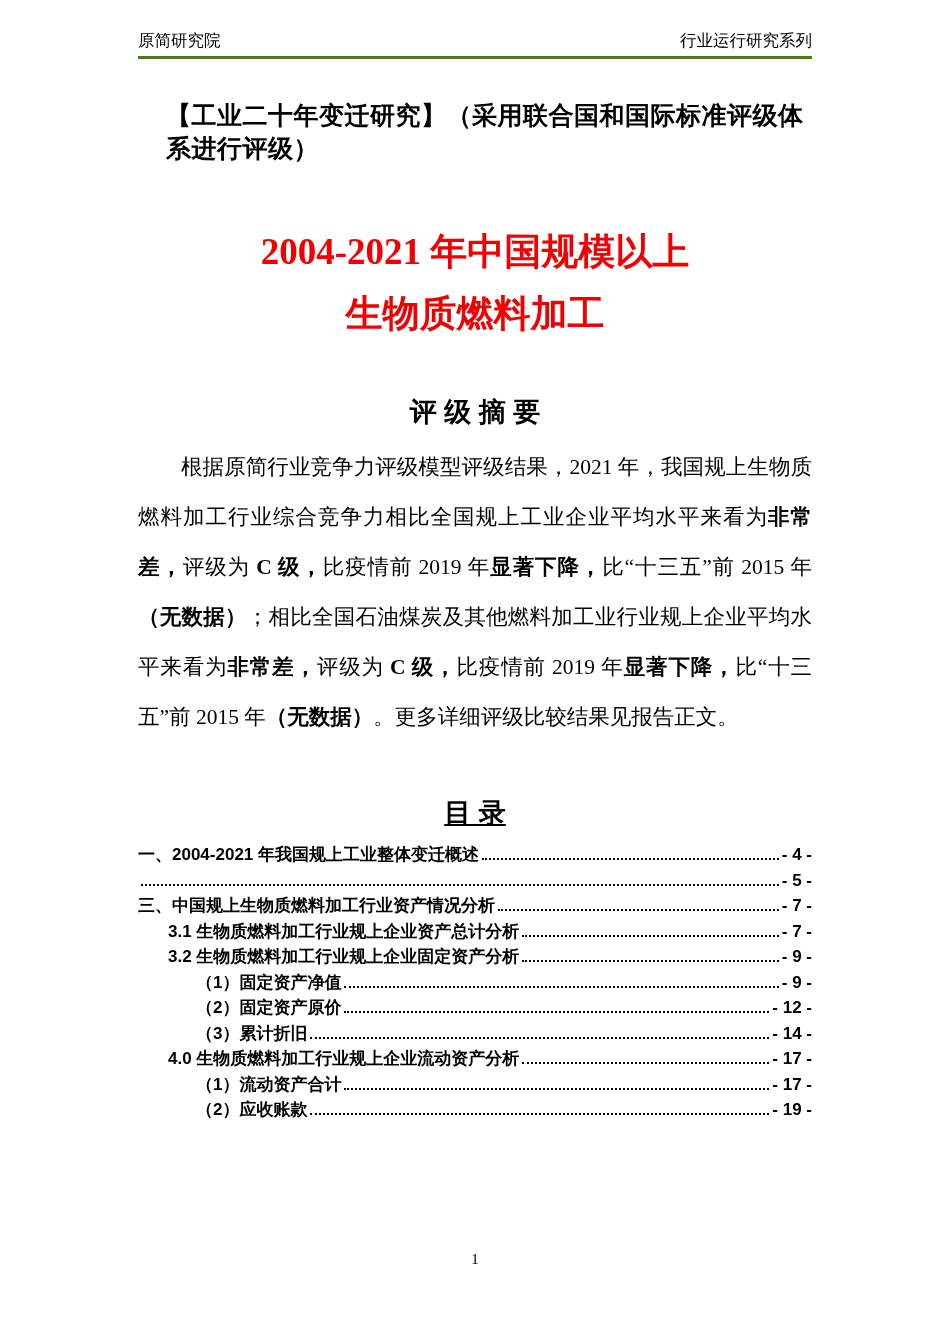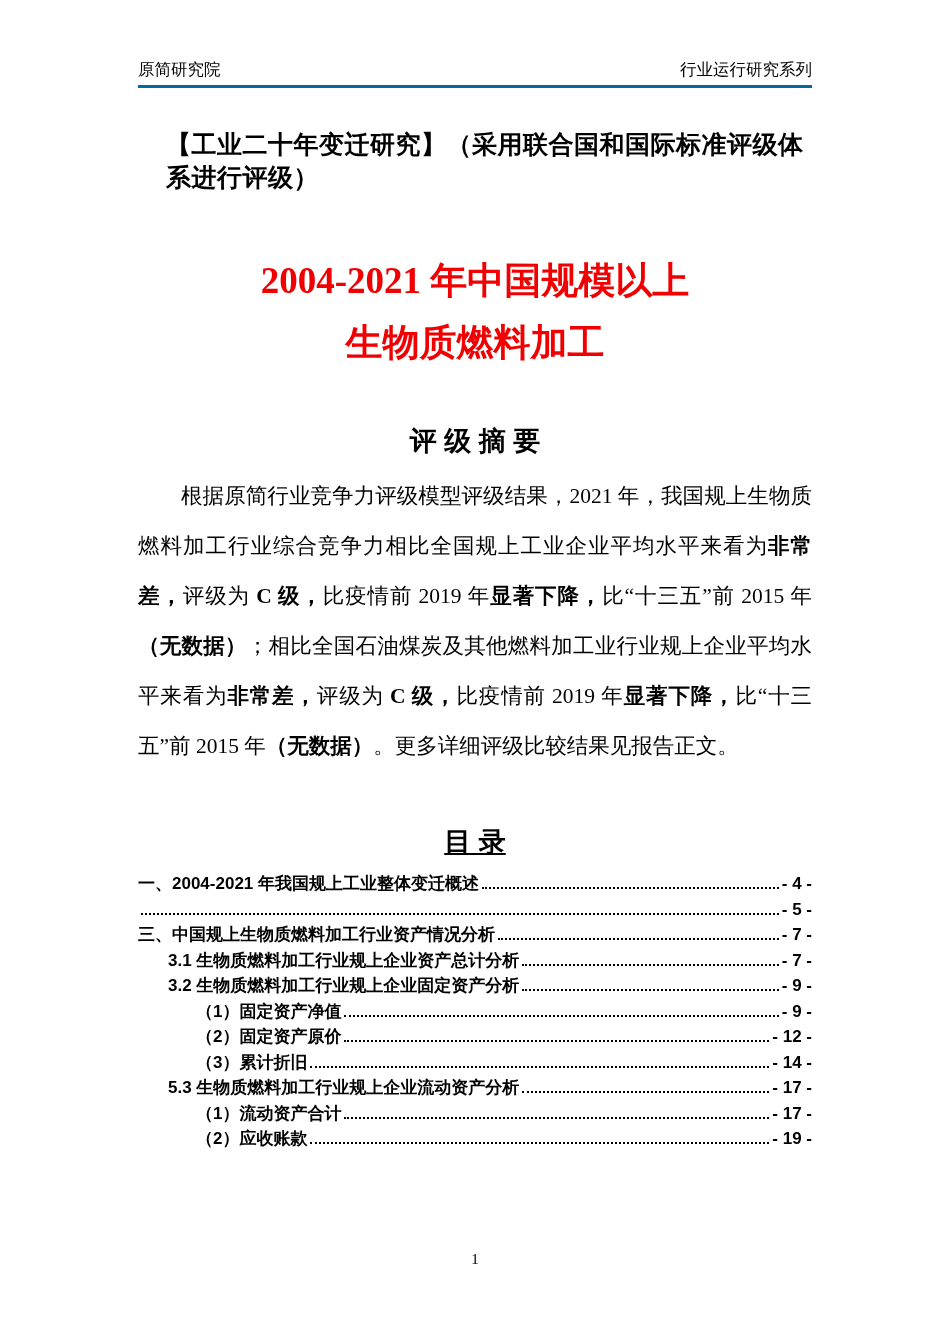--- a/index.html
+++ b/index.html
@@ -11,23 +11,23 @@
     font-family: "Liberation Serif", serif;
     overflow: hidden;
     margin: 0 auto;
   }
   .content { padding: 0 138px; }
 
   .header {
     display: flex;
     justify-content: space-between;
     align-items: center;
-    padding-top: 58px;
+    padding-top: 29px;
     padding-bottom: 5px;
-    border-bottom: 3px solid #0369a1;
+    border-bottom: 3px solid #4d7c0f;
     font-family: "Liberation Sans", sans-serif;
     font-size: 16.5px;
     line-height: 22px;
   }
 
   .research-tag {
     margin-top: 40px;
     font-family: "Liberation Serif", serif;
     font-weight: bold;
     font-size: 25px;
@@ -149,21 +149,21 @@
           <span class="toc-label">（2）固定资产原价</span>
           <span class="toc-dots"></span>
           <span class="toc-page">- 12 -</span>
         </div>
         <div class="toc-row lvl3">
           <span class="toc-label">（3）累计折旧</span>
           <span class="toc-dots"></span>
           <span class="toc-page">- 14 -</span>
         </div>
         <div class="toc-row lvl2">
-          <span class="toc-label">5.3 生物质燃料加工行业规上企业流动资产分析</span>
+          <span class="toc-label">4.0 生物质燃料加工行业规上企业流动资产分析</span>
           <span class="toc-dots"></span>
           <span class="toc-page">- 17 -</span>
         </div>
         <div class="toc-row lvl3">
           <span class="toc-label">（1）流动资产合计</span>
           <span class="toc-dots"></span>
           <span class="toc-page">- 17 -</span>
         </div>
         <div class="toc-row lvl3">
           <span class="toc-label">（2）应收账款</span>

